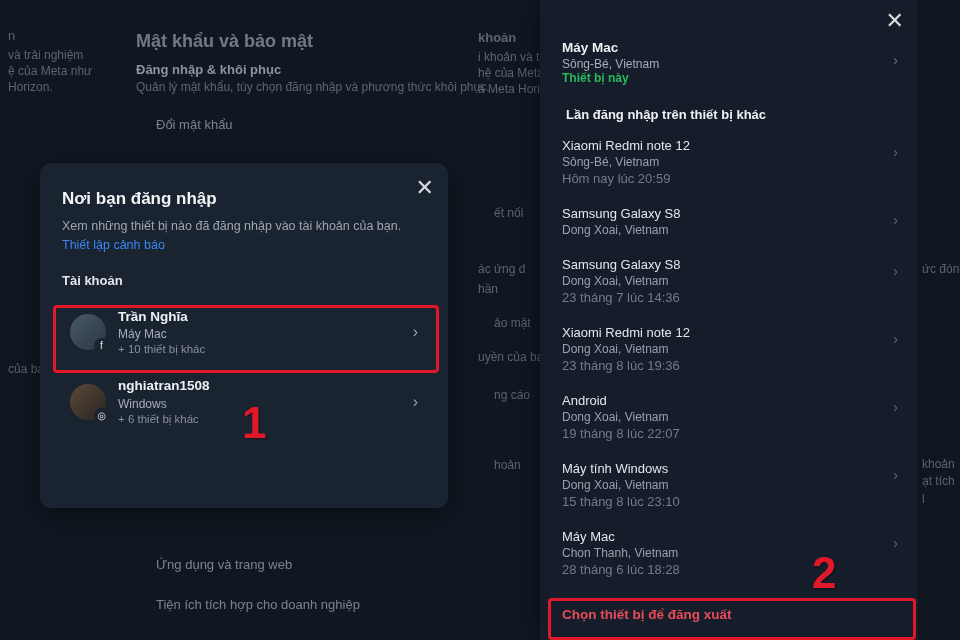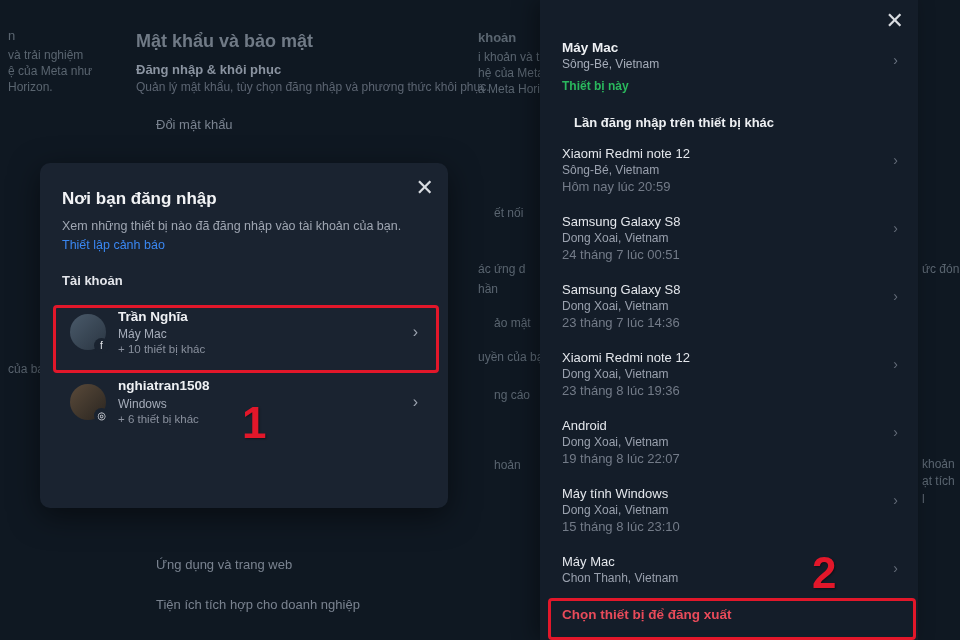--- a/index.html
+++ b/index.html
@@ -27,23 +27,23 @@
   .hl{position:absolute;border:3px solid #e2172a;border-radius:4px;pointer-events:none;z-index:20}
 
   .num{position:absolute;font-size:44px;font-weight:800;color:#e2172a;z-index:25;text-shadow:1px 1px 2px rgba(0,0,0,.4)}
 
   .panel-right{position:absolute;left:540px;top:0;width:378px;height:640px;background:#141d29;z-index:5;box-shadow:-6px 0 20px rgba(0,0,0,.35)}
   .pr-close{position:absolute;top:10px;right:14px;color:#d9dce1;font-size:22px;line-height:1;cursor:pointer}
   .pr-inner{padding:34px 20px 0 22px;box-sizing:border-box;height:100%;overflow:hidden}
   .cur-dev{padding:6px 0 14px;border-bottom:none;position:relative}
   .cur-dev .cd-name{font-size:13.5px;font-weight:600;color:#eef0f3}
   .cur-dev .cd-loc{font-size:12px;color:#a6adba;margin-top:2px}
-  .cur-dev .cd-this{font-size:12px;color:#2ab85d;font-weight:600;margin-top:8px}
+  .cur-dev .cd-this{font-size:12px;color:#2ab85d;font-weight:600;margin-top:0}
   .cur-dev .chev{position:absolute;right:0;top:18px;color:#6a7380;font-size:14px}
-  .sec-h{font-size:13px;font-weight:700;color:#eef0f3;margin:8px 12px 6px}
+  .sec-h{font-size:13px;font-weight:700;color:#eef0f3;margin:8px 4px 6px}
   .sess{padding:10px 0;position:relative;cursor:pointer}
   .sess .s-name{font-size:13px;font-weight:400;color:#e4e7ec}
   .sess .s-loc{font-size:12px;color:#99a0ad;margin-top:2px}
   .sess .s-time{font-size:13px;color:#737b88;margin-top:2px}
   .sess .chev{position:absolute;right:0;top:16px;color:#636b78;font-size:14px}
   .logout-row{position:absolute;left:0;right:0;bottom:0;padding:18px 22px;color:#e94b5a;font-size:13.5px;font-weight:700;background:#141d29}
 </style>
 </head>
 <body>
 
@@ -132,21 +132,20 @@
     <div id="sessions">
         <div class="sess">
           <div class="s-name">Xiaomi Redmi note 12</div>
           <div class="s-loc">Sông-Bé, Vietnam</div>
           <div class="s-time">Hôm nay lúc 20:59</div>
           <div class="chev">›</div>
         </div>
         <div class="sess">
           <div class="s-name">Samsung Galaxy S8</div>
           <div class="s-loc">Dong Xoai, Vietnam</div>
-          <div class="s-time">24 tháng 7 lúc 00:51</div>
           <div class="chev">›</div>
         </div>
         <div class="sess">
           <div class="s-name">Samsung Galaxy S8</div>
           <div class="s-loc">Dong Xoai, Vietnam</div>
           <div class="s-time">23 tháng 7 lúc 14:36</div>
           <div class="chev">›</div>
         </div>
         <div class="sess">
           <div class="s-name">Xiaomi Redmi note 12</div>

